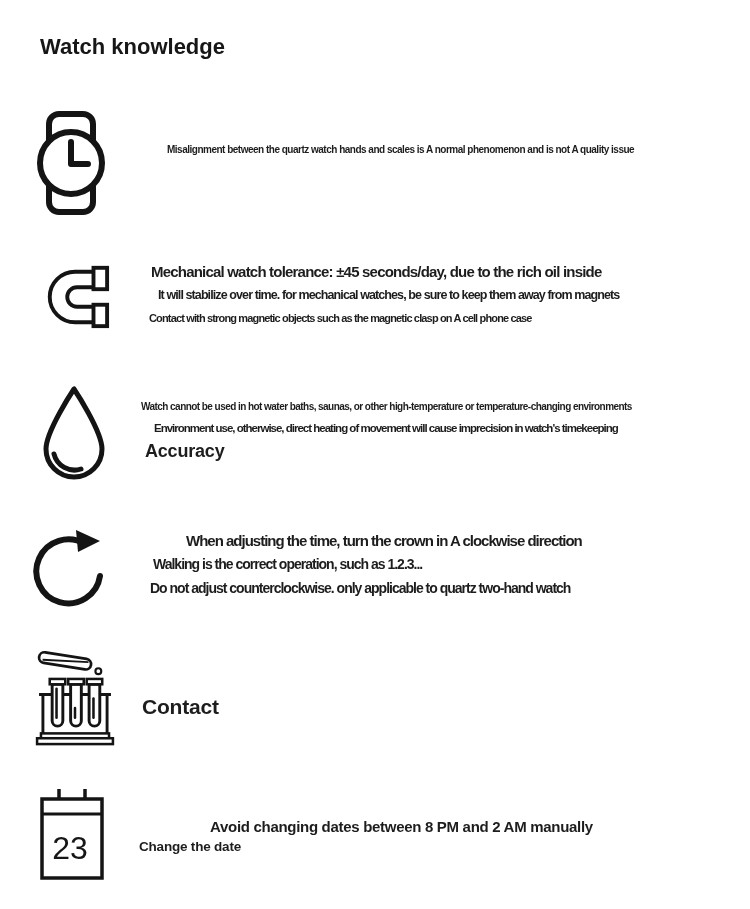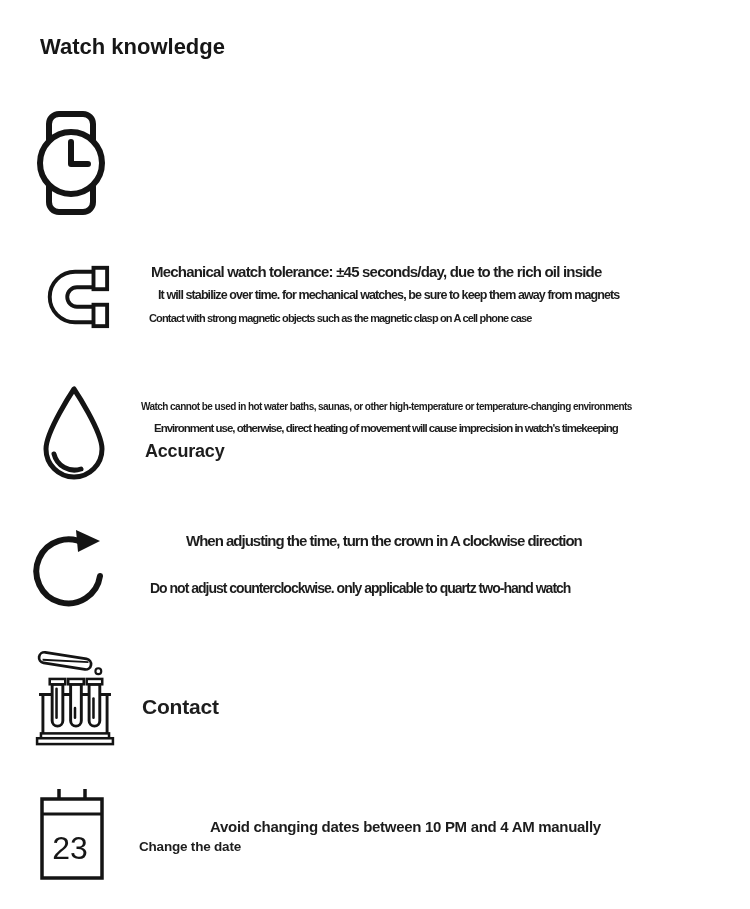--- a/index.html
+++ b/index.html
@@ -52,20 +52,21 @@
 
 <div class="page">
 
   <h1 class="title">Watch knowledge</h1>
 
   <svg class="icon i1" viewBox="0 0 70 106" fill="none">
     <rect x="13" y="4" width="44" height="98" rx="10" fill="#fff" stroke="#141414" stroke-width="6"></rect>
     <circle cx="35" cy="53" r="31" fill="#fff" stroke="#141414" stroke-width="6"></circle>
     <path d="M35 32 L35 54 L52 54" stroke="#141414" stroke-width="6" stroke-linecap="round" stroke-linejoin="round"></path>
   </svg>
+  <div class="line l00">Misalignment between the quartz watch hands and scales is A normal phenomenon and is not A quality issue</div>
 
   <svg class="icon i2" viewBox="0 0 74 72" fill="none">
     <path d="M58 11 L36 11 A26 26 0 0 0 36 63 L58 63 L58 47 L38 47 A10 10 0 0 1 38 27 L58 27 Z" fill="#fff" stroke="#141414" stroke-width="4" stroke-linejoin="miter"></path>
     <rect x="55" y="7" width="14" height="22" fill="#fff" stroke="#141414" stroke-width="4"></rect>
     <rect x="55" y="45" width="14" height="22" fill="#fff" stroke="#141414" stroke-width="4"></rect>
   </svg>
   <div class="line l10">Mechanical watch tolerance: ±45 seconds/day, due to the rich oil inside</div>
   <div class="line l11">It will stabilize over time. for mechanical watches, be sure to keep them away from magnets</div>
   <div class="line l12">Contact with strong magnetic objects such as the magnetic clasp on A cell phone case</div>
 
@@ -75,20 +76,21 @@
   </svg>
   <div class="line l20">Watch cannot be used in hot water baths, saunas, or other high-temperature or temperature-changing environments</div>
   <div class="line l21">Environment use, otherwise, direct heating of movement will cause imprecision in watch's timekeeping</div>
   <div class="line l22">Accuracy</div>
 
   <svg class="icon i4" viewBox="0 0 80 90" fill="none">
     <path d="M55 20 A32 32 0 1 0 70 52" stroke="#141414" stroke-width="6" stroke-linecap="round"></path>
     <polygon points="46,6 70,17 48,28" fill="#141414"></polygon>
   </svg>
   <div class="line l30">When adjusting the time, turn the crown in A clockwise direction</div>
+  <div class="line l31">Walking is the correct operation, such as 1.2.3...</div>
   <div class="line l32">Do not adjust counterclockwise. only applicable to quartz two-hand watch</div>
 
   <svg class="icon i5" viewBox="0 0 86 108" fill="none">
     <g transform="rotate(9 8 16)">
       <rect x="6" y="10" width="54" height="11" rx="5.5" fill="#fff" stroke="#141414" stroke-width="2.8"></rect>
       <line x1="10" y1="18" x2="57" y2="13" stroke="#141414" stroke-width="2"></line>
     </g>
     <circle cx="67" cy="30" r="3" fill="#fff" stroke="#141414" stroke-width="2.2"></circle>
     <line x1="6" y1="54" x2="80" y2="54" stroke="#141414" stroke-width="3"></line>
     <line x1="10" y1="54" x2="10" y2="94" stroke="#141414" stroke-width="3"></line>
@@ -107,16 +109,16 @@
   </svg>
   <div class="line l41">Contact</div>
 
   <svg class="icon i6" viewBox="0 0 70 94" fill="none">
     <line x1="22" y1="2" x2="22" y2="17" stroke="#141414" stroke-width="3.5"></line>
     <line x1="48" y1="2" x2="48" y2="17" stroke="#141414" stroke-width="3.5"></line>
     <rect x="5" y="12" width="60" height="79" fill="#fff" stroke="#141414" stroke-width="3.5"></rect>
     <line x1="5" y1="27" x2="65" y2="27" stroke="#141414" stroke-width="3"></line>
     <text class="cal-num" x="33" y="72" text-anchor="middle">23</text>
   </svg>
-  <div class="line l50">Avoid changing dates between 10 PM and 4 AM manually</div>
+  <div class="line l50">Avoid changing dates between 8 PM and 2 AM manually</div>
   <div class="line l51">Change the date</div>
 
 </div>
 
 </body></html>

